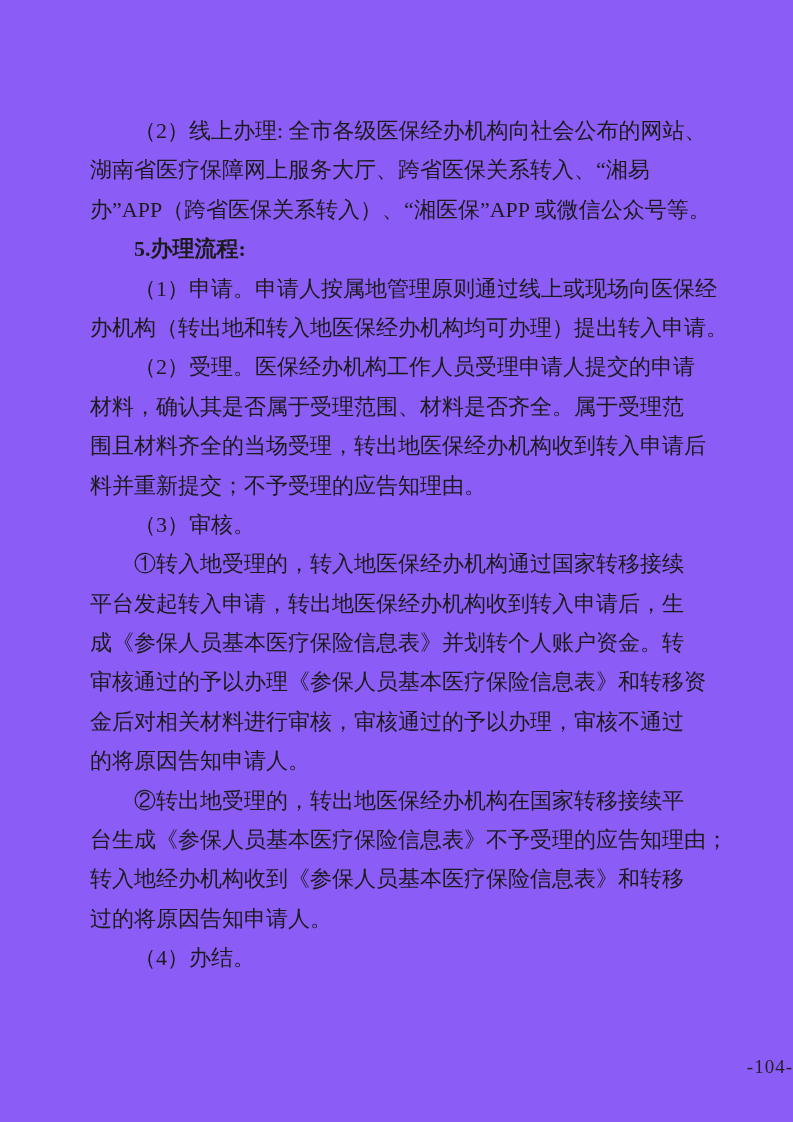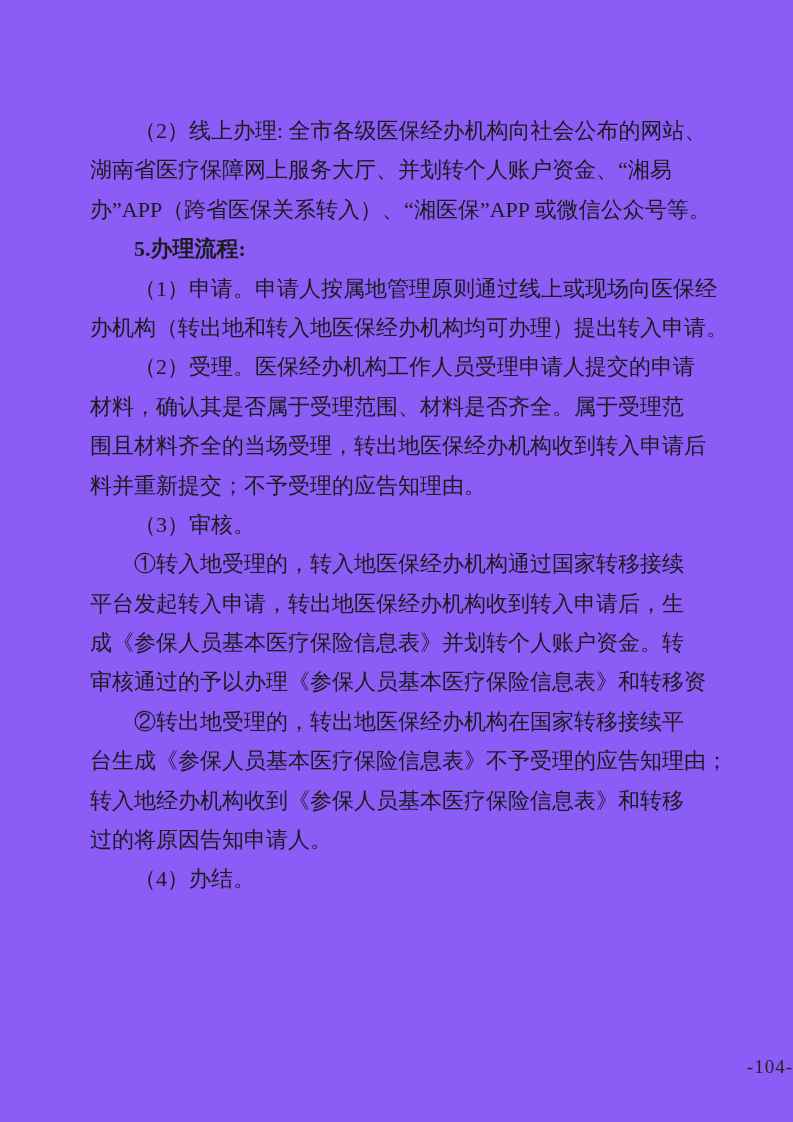--- a/index.html
+++ b/index.html
@@ -45,34 +45,36 @@
     letter-spacing: 1px;
     color: #222222;
   }
 </style>
 </head>
 <body>
 
 <div class="page">
   <div class="doc-body">
       <div class="line indent justify">（2）线上办理: 全市各级医保经办机构向社会公布的网站、</div>
-      <div class="line justify">湖南省医疗保障网上服务大厅、并划转个人账户资金、“湘易</div>
+      <div class="line justify">湖南省医疗保障网上服务大厅、跨省医保关系转入、“湘易</div>
       <div class="line justify">办”APP（跨省医保关系转入）、“湘医保”APP 或微信公众号等。</div>
       <div class="line indent bold">5.办理流程:</div>
       <div class="line indent justify">（1）申请。申请人按属地管理原则通过线上或现场向医保经</div>
       <div class="line">办机构（转出地和转入地医保经办机构均可办理）提出转入申请。</div>
       <div class="line indent justify">（2）受理。医保经办机构工作人员受理申请人提交的申请</div>
       <div class="line justify">材料，确认其是否属于受理范围、材料是否齐全。属于受理范</div>
       <div class="line justify">围且材料齐全的当场受理，转出地医保经办机构收到转入申请后</div>
       <div class="line">料并重新提交；不予受理的应告知理由。</div>
       <div class="line indent">（3）审核。</div>
       <div class="line indent justify">①转入地受理的，转入地医保经办机构通过国家转移接续</div>
       <div class="line justify">平台发起转入申请，转出地医保经办机构收到转入申请后，生</div>
       <div class="line justify">成《参保人员基本医疗保险信息表》并划转个人账户资金。转</div>
       <div class="line justify">审核通过的予以办理《参保人员基本医疗保险信息表》和转移资</div>
+      <div class="line justify">金后对相关材料进行审核，审核通过的予以办理，审核不通过</div>
+      <div class="line">的将原因告知申请人。</div>
       <div class="line indent justify">②转出地受理的，转出地医保经办机构在国家转移接续平</div>
       <div class="line justify">台生成《参保人员基本医疗保险信息表》不予受理的应告知理由；</div>
       <div class="line justify">转入地经办机构收到《参保人员基本医疗保险信息表》和转移</div>
       <div class="line">过的将原因告知申请人。</div>
       <div class="line indent">（4）办结。</div>
     </div>
   <div class="page-number">-104-</div>
 </div>
 
 </body></html>

